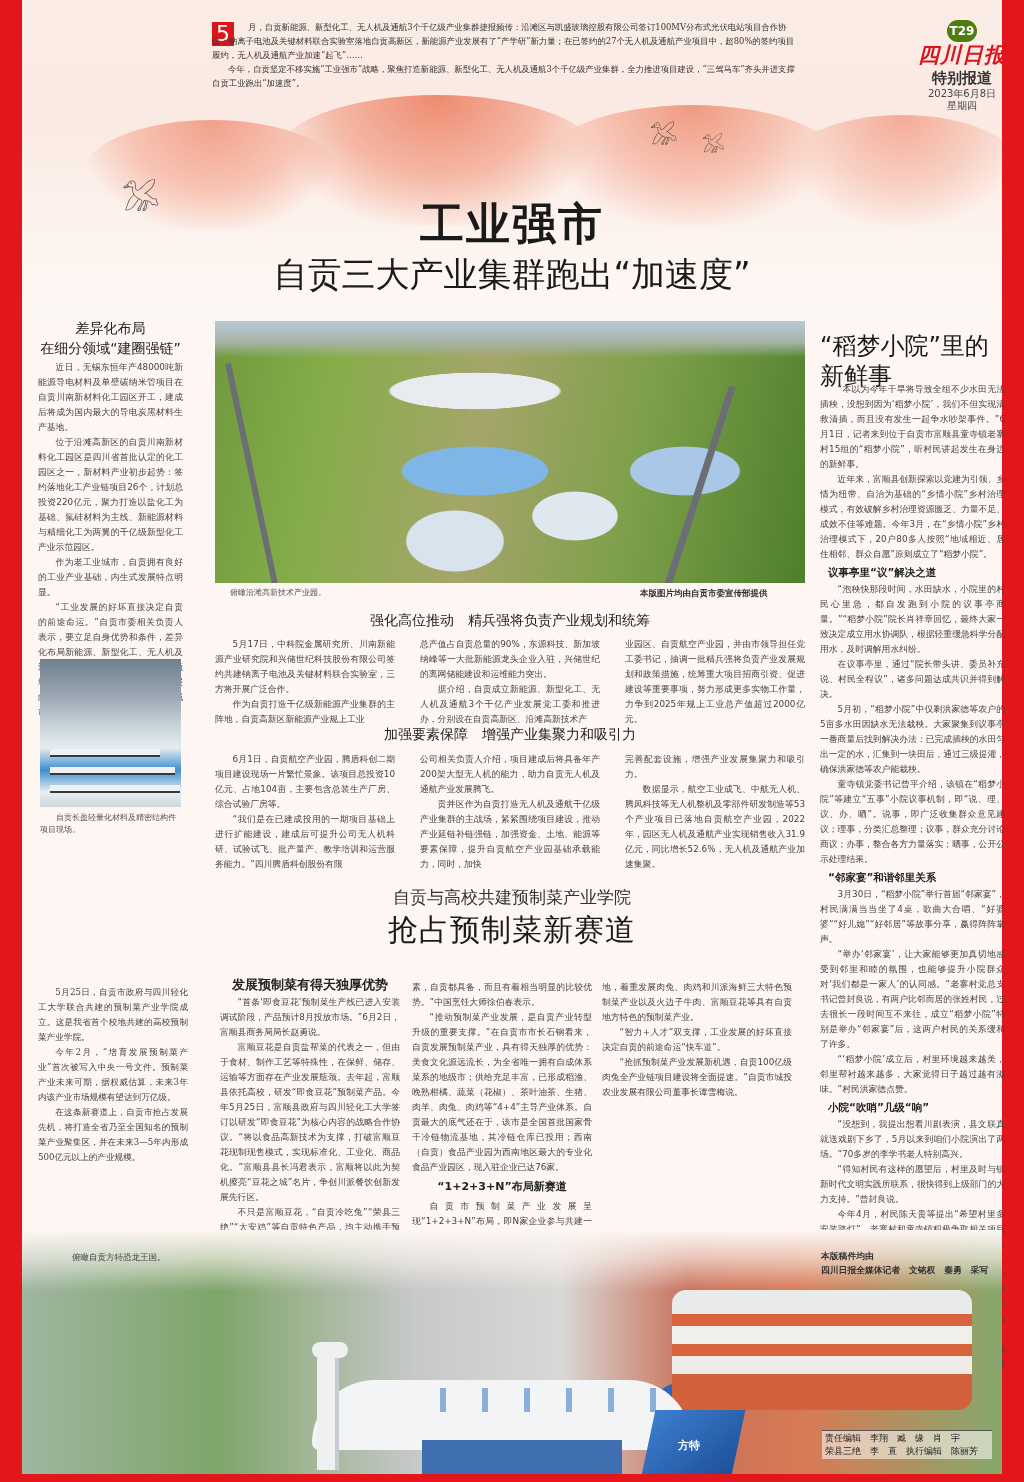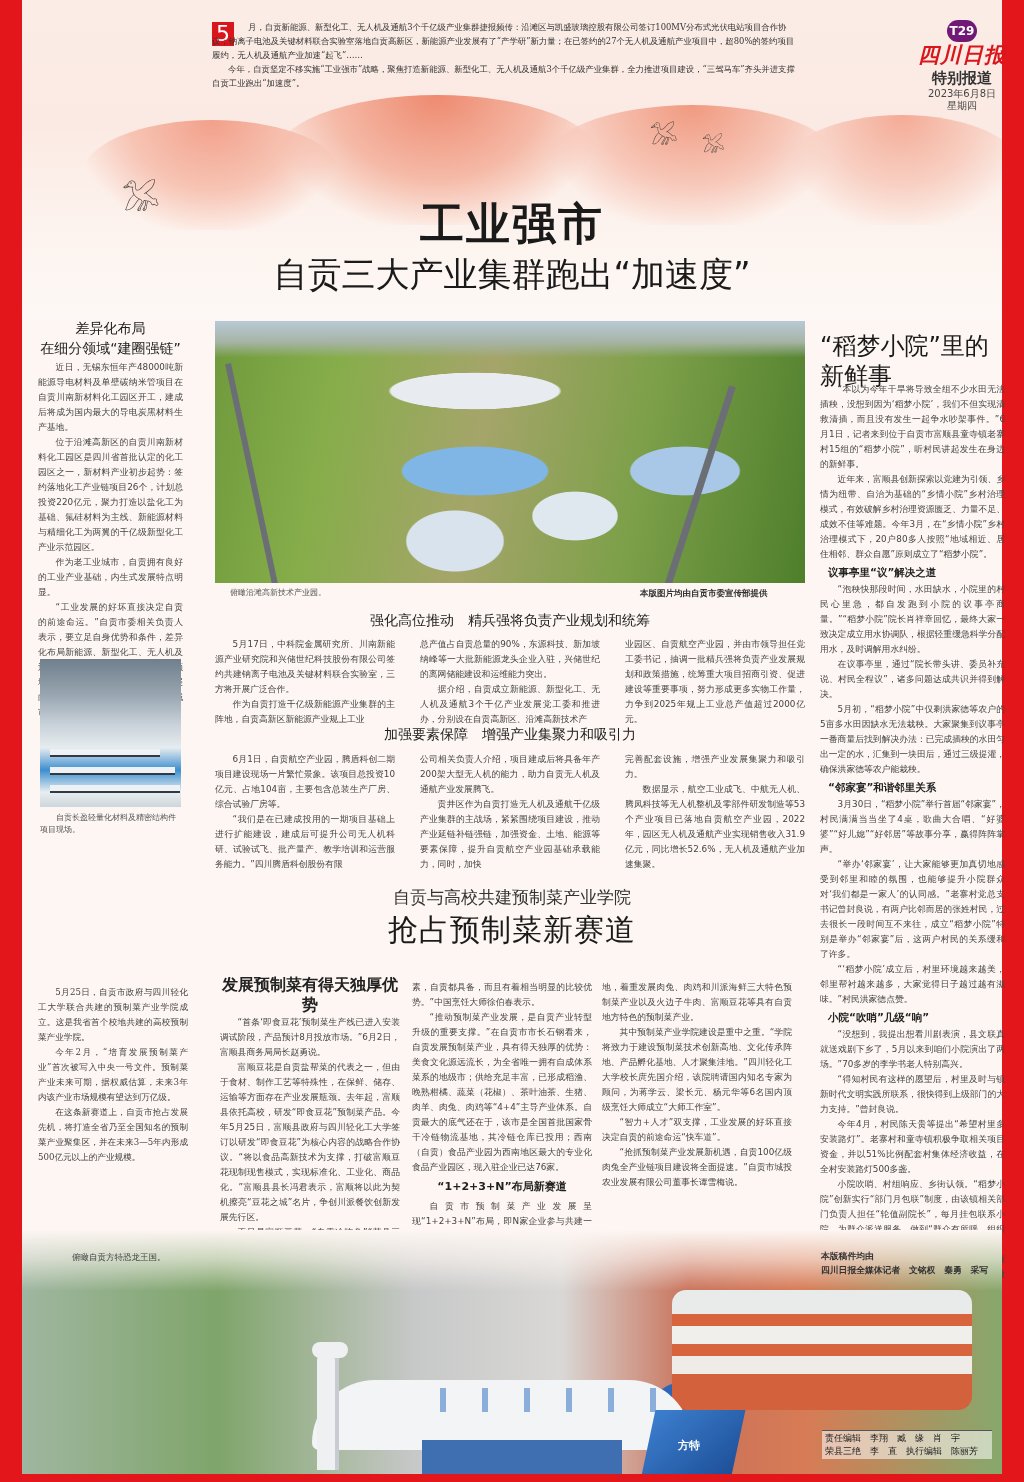--- a/index.html
+++ b/index.html
@@ -15,21 +15,21 @@
   .m2 { left: 250px; top: 95px; width: 330px; height: 130px; background: radial-gradient(ellipse at 50% 0%, #ee8a70 0%, #f5b9a6 45%, rgba(251,234,227,0) 75%); }
   .m3 { left: 520px; top: 105px; width: 300px; height: 120px; background: radial-gradient(ellipse at 50% 0%, #f09a80 0%, #f7c6b7 45%, rgba(251,234,227,0) 75%); }
   .m4 { left: 760px; top: 115px; width: 240px; height: 110px; background: radial-gradient(ellipse at 50% 0%, #f4ab96 0%, #f8d0c3 45%, rgba(251,234,227,0) 75%); }
   .crane { position: absolute; font-size: 22px; color: #333; }
 
   .lead-num { position: absolute; left: 212px; top: 22px; width: 22px; height: 24px; background: #d8161c; color: #fff; font: 22px "DejaVu Sans", sans-serif; line-height: 24px; text-align: center; }
   .lead-text { position: absolute; left: 212px; top: 20px; width: 590px; font: 8.4px/14px "DejaVu Serif", serif; color: #333; text-indent: 36px; }
   .lead-text p + p { text-indent: 16px; }
 
   .masthead { position: absolute; left: 912px; top: 20px; width: 100px; text-align: center; }
-  .pg-badge { display: inline-block; width: 30px; height: 22px; border-radius: 11px; background: #701a75; color: #fff; font: bold 12px/22px "DejaVu Sans", sans-serif; }
+  .pg-badge { display: inline-block; width: 30px; height: 22px; border-radius: 11px; background: #4d7c0f; color: #fff; font: bold 12px/22px "DejaVu Sans", sans-serif; }
   .paper-name { font: italic bold 21px/26px "DejaVu Serif", serif; color: #d8161c; letter-spacing: 1px; }
   .special { font: bold 15px/20px "DejaVu Sans", sans-serif; color: #333; }
   .date { font: 10px/12px "DejaVu Sans", sans-serif; color: #444; }
 
   .title-main { position: absolute; left: 0; width: 1024px; top: 198px; text-align: center; font: bold 44px/52px "DejaVu Sans", sans-serif; color: #1a1a1a; letter-spacing: 2px; }
   .title-sub { position: absolute; left: 0; width: 1024px; top: 252px; text-align: center; font: 34px/44px "DejaVu Sans", sans-serif; color: #1a1a1a; }
 
   
   .bt { font: 8.8px/15px "DejaVu Sans", sans-serif; color: #444; text-align: justify; }
   .bt p { text-indent: 2em; }
@@ -170,20 +170,21 @@
 </div>
 
 <div class="right-head">“稻梦小院”里的新鲜事</div>
 <div class="right-col bt" id="right-col">
     <p>“本以为今年干旱将导致全组不少水田无法插秧，没想到因为‘稻梦小院’，我们不但实现清救清插，而且没有发生一起争水吵架事件。”6月1日，记者来到位于自贡市富顺县童寺镇老寨村15组的“稻梦小院”，听村民讲起发生在身边的新鲜事。</p>
     <p>近年来，富顺县创新探索以党建为引领、乡情为纽带、自治为基础的“乡情小院”乡村治理模式，有效破解乡村治理资源匮乏、力量不足、成效不佳等难题。今年3月，在“乡情小院”乡村治理模式下，20户80多人按照“地域相近、居住相邻、群众自愿”原则成立了“稻梦小院”。</p>
     <div class="sub-h">议事亭里“议”解决之道</div>
     <p>“泡秧快那段时间，水田缺水，小院里的村民心里急，都自发跑到小院的议事亭商量。”“稻梦小院”院长肖祥章回忆，最终大家一致决定成立用水协调队，根据轻重缓急科学分配用水，及时调解用水纠纷。</p>
     <p>在议事亭里，通过“院长带头讲、委员补充说、村民全程议”，诸多问题达成共识并得到解决。</p>
     <p>5月初，“稻梦小院”中仅剩洪家德等农户的5亩多水田因缺水无法栽秧。大家聚集到议事亭一番商量后找到解决办法：已完成插秧的水田匀出一定的水，汇集到一块田后，通过三级提灌，确保洪家德等农户能栽秧。</p>
+    <p>童寺镇党委书记曾平介绍，该镇在“稻梦小院”等建立“五事”小院议事机制，即“说、理、议、办、晒”。说事，即广泛收集群众意见建议；理事，分类汇总整理；议事，群众充分讨论商议；办事，整合各方力量落实；晒事，公开公示处理结果。</p>
     <div class="sub-h">“邻家宴”和谐邻里关系</div>
     <p>3月30日，“稻梦小院”举行首届“邻家宴”，村民满满当当坐了4桌，歌曲大合唱、“好婆婆”“好儿媳”“好邻居”等故事分享，赢得阵阵掌声。</p>
     <p>“举办‘邻家宴’，让大家能够更加真切地感受到邻里和睦的氛围，也能够提升小院群众对‘我们都是一家人’的认同感。”老寨村党总支书记曾封良说，有两户比邻而居的张姓村民，过去很长一段时间互不来往，成立“稻梦小院”特别是举办“邻家宴”后，这两户村民的关系缓和了许多。</p>
     <p>“‘稻梦小院’成立后，村里环境越来越美，邻里帮衬越来越多，大家觉得日子越过越有滋味。”村民洪家德点赞。</p>
     <div class="sub-h">小院“吹哨”几级“响”</div>
     <p>“没想到，我提出想看川剧表演，县文联真就送戏剧下乡了，5月以来到咱们小院演出了两场。”70多岁的李学书老人特别高兴。</p>
     <p>“得知村民有这样的愿望后，村里及时与镇新时代文明实践所联系，很快得到上级部门的大力支持。”曾封良说。</p>
     <p>今年4月，村民陈天贵等提出“希望村里多安装路灯”。老寨村和童寺镇积极争取相关项目资金，并以51%比例配套村集体经济收益，在全村安装路灯500多盏。</p>
     <p>小院吹哨、村组响应、乡街认领。“稻梦小院”创新实行“部门月包联”制度，由该镇相关部门负责人担任“轮值副院长”，每月挂包联系小院，为群众派送服务，做到“群众有所呼、组织有所应、干部有所为”。</p>
     <p>以“乡情小院”乡村治理模式推动党建引领乡村善治，在富顺取得阶段性成效，目前这一做法已在自贡市全面推广。</p>
@@ -192,21 +193,21 @@
 <div class="mid-title1">自贡与高校共建预制菜产业学院</div>
 <div class="mid-title2">抢占预制菜新赛道</div>
 
 <div class="col bts" style="left:38px;top:985px;width:150px;">
   <p>5月25日，自贡市政府与四川轻化工大学联合共建的预制菜产业学院成立。这是我省首个校地共建的高校预制菜产业学院。</p>
   <p>今年2月，“培育发展预制菜产业”首次被写入中央一号文件。预制菜产业未来可期，据权威估算，未来3年内该产业市场规模有望达到万亿级。</p>
   <p>在这条新赛道上，自贡市抢占发展先机，将打造全省乃至全国知名的预制菜产业聚集区，并在未来3—5年内形成500亿元以上的产业规模。</p>
 </div>
 
 <div class="col" style="left:220px;top:975px;width:180px;">
-  <div class="sub-h" style="font-size:16px;text-align:center;padding:0;">发展预制菜有得天独厚优势</div>
+  <div class="sub-h" style="font-size:13px;text-align:center;padding:0;">发展预制菜有得天独厚优势</div>
   <div class="bt">
     <p>“首条‘即食豆花’预制菜生产线已进入安装调试阶段，产品预计8月投放市场。”6月2日，富顺县商务局局长赵勇说。</p>
     <p>富顺豆花是自贡盐帮菜的代表之一，但由于食材、制作工艺等特殊性，在保鲜、储存、运输等方面存在产业发展瓶颈。去年起，富顺县依托高校，研发“即食豆花”预制菜产品。今年5月25日，富顺县政府与四川轻化工大学签订以研发“即食豆花”为核心内容的战略合作协议。“将以食品高新技术为支撑，打破富顺豆花现制现售模式，实现标准化、工业化、商品化。”富顺县县长冯君表示，富顺将以此为契机擦亮“豆花之城”名片，争创川派餐饮创新发展先行区。</p>
     <p>不只是富顺豆花，“自贡冷吃兔”“荣县三绝”“大安鸡”等自贡特色产品，均主动携手预制菜产业学院，“预制”产业发展新目标。</p>
     <p>“几乎所有发展预制菜产业的必须要</p>
   </div>
 </div>
 
 <div class="col" style="left:412px;top:980px;width:180px;">
   <div class="bt">
@@ -214,21 +215,20 @@
     <p>“推动预制菜产业发展，是自贡产业转型升级的重要支撑。”在自贡市市长石钢看来，自贡发展预制菜产业，具有得天独厚的优势：美食文化源远流长，为全省唯一拥有自成体系菜系的地级市；供给充足丰富，已形成稻渔、晚熟柑橘、蔬菜（花椒）、茶叶油茶、生猪、肉羊、肉兔、肉鸡等“4+4”主导产业体系。自贡最大的底气还在于，该市是全国首批国家骨干冷链物流基地，其冷链仓库已投用；西南（自贡）食品产业园为西南地区最大的专业化食品产业园区，现入驻企业已达76家。</p>
   </div>
   <div class="sub-h" style="font-size:11px;text-align:center;padding:2px 0;">“1+2+3+N”布局新赛道</div>
   <div class="bt">
     <p>自贡市预制菜产业发展呈现“1+2+3+N”布局，即N家企业参与共建一个预制菜产业学院，立足于西南（自贡）食品产业园和国家骨干冷链物流基地两大加工、物流基</p>
   </div>
 </div>
 
 <div class="col bt" style="left:602px;top:980px;width:190px;">
   <p style="text-indent:0">地，着重发展肉兔、肉鸡和川派海鲜三大特色预制菜产业以及火边子牛肉、富顺豆花等具有自贡地方特色的预制菜产业。</p>
-  <p>其中预制菜产业学院建设是重中之重。“学院将致力于建设预制菜技术创新高地、文化传承阵地、产品孵化基地、人才聚集洼地。”四川轻化工大学校长庹先国介绍，该院聘请国内知名专家为顾问，为蒋学云、梁长元、杨元华等6名国内顶级烹饪大师成立“大师工作室”。</p>
   <p>“智力+人才”双支撑，工业发展的好坏直接决定自贡的前途命运“快车道”。</p>
   <p>“抢抓预制菜产业发展新机遇，自贡100亿级肉兔全产业链项目建设将全面提速。”自贡市城投农业发展有限公司董事长谭雪梅说。</p>
 </div>
 
 <div class="photo p-dino">
   <div class="orange-bld"></div>
   <div class="dino-body"></div>
   <div class="dino-stripes"></div>
   <div class="dino-neck"></div>
   <div class="dino-head"></div>

